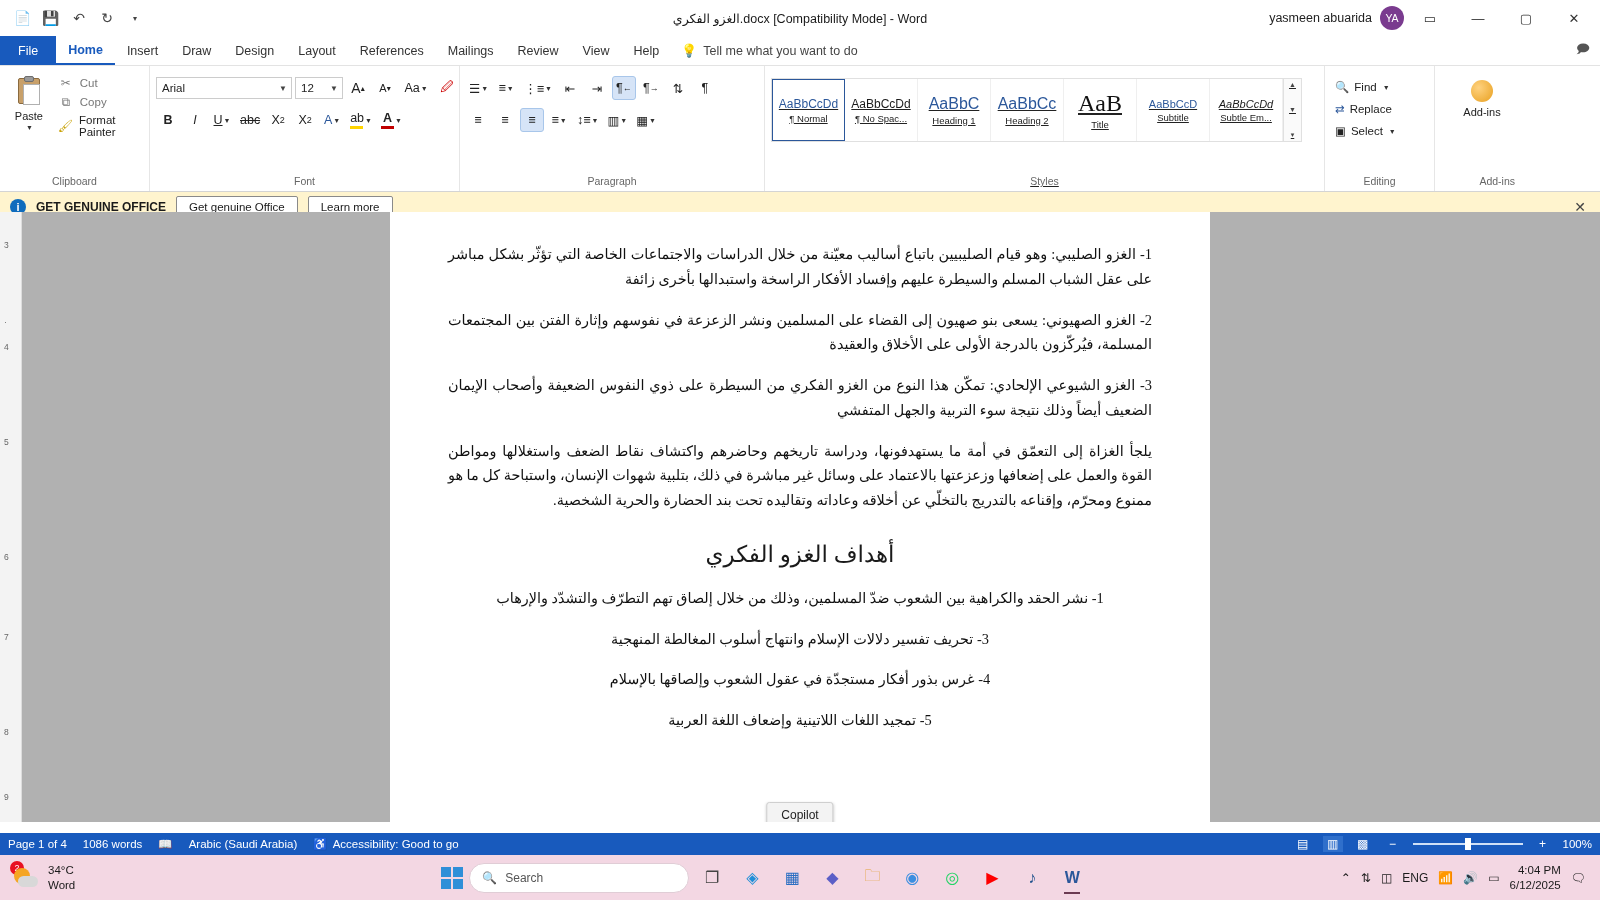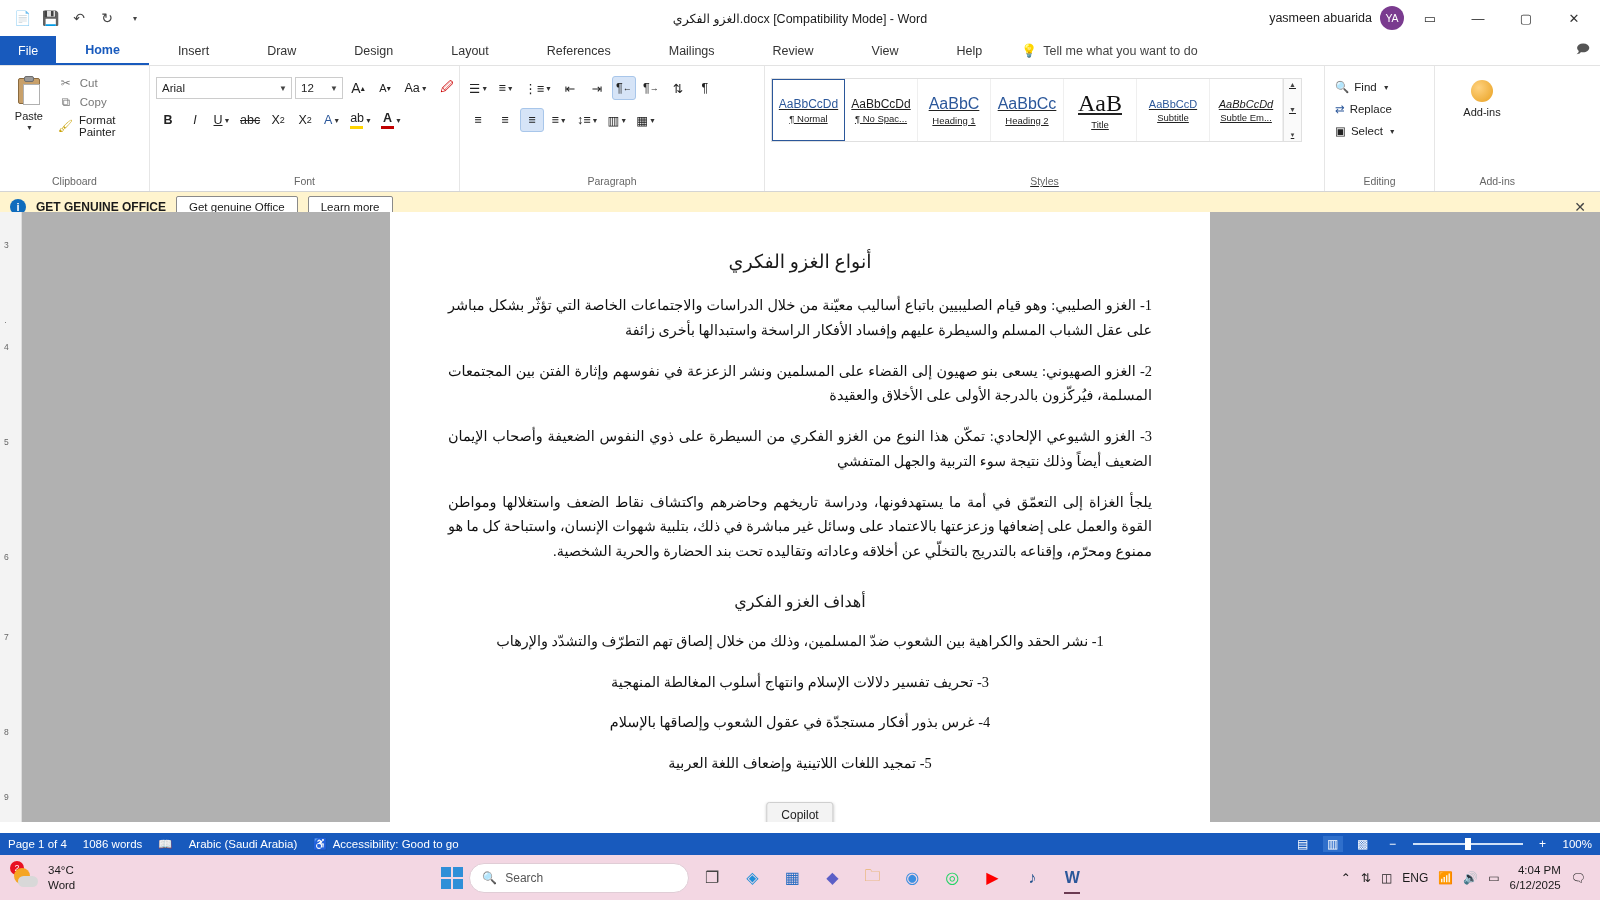--- a/index.html
+++ b/index.html
@@ -46,21 +46,21 @@
   .tabbar {
     height: 30px; display: flex; align-items: stretch;
     background: #fff; font-size: 12.5px; color: #333;
     border-bottom: 1px solid #e3e3e3;
   }
   .tab-file {
     background: #185abd; color: #fff; padding: 0 18px;
     display: flex; align-items: center; font-size: 12.5px;
   }
   .tab {
-    padding: 0 29px; display: flex; align-items: center; color: #333;
+    padding: 0 12px; display: flex; align-items: center; color: #333;
   }
   .tab.active { color: #185abd; border-bottom: 2px solid #185abd; font-weight: bold; }
   .tellme { display: flex; align-items: center; gap: 6px; padding: 0 10px; color: #444; }
   .bulb { color: #c8a200; font-size: 13px; }
   .tabbar-right { margin-left: auto; display: flex; align-items: center; padding-right: 10px; color: #555; }
 
   
   .ribbon {
     height: 126px; background: #fff; display: flex;
     border-bottom: 1px solid #d4d4d4; font-size: 11px; color: #222;
@@ -217,21 +217,21 @@
     font-family: "Liberation Serif", serif;
     color: #111;
     position: relative;
     margin-top: 0;
   }
   .h-title {
     font-size: 19px; color: #1a1a1a; text-align: center; margin: 8px 0 20px 0;
     font-family: "Liberation Serif", serif;
   }
   .h-title2 {
-    font-size: 16px; color: #1a1a1a; text-align: center; margin: 28px 0 18px 0;
+    font-size: 23px; color: #1a1a1a; text-align: center; margin: 28px 0 18px 0;
     font-family: "Liberation Serif", serif;
   }
   .para {
     font-size: 14.4px; line-height: 1.72; margin: 0 0 16px 0; text-align: justify;
   }
   .para.center { text-align: center; }
   .para.just { text-align: justify; }
 
   .copilot-pill {
     position: absolute; left: 50%; transform: translateX(-50%);
@@ -548,21 +548,20 @@
     <span style="top:105px;">·</span>
     <span style="top:130px;">4</span>
     <span style="top:225px;">5</span>
     <span style="top:340px;">6</span>
     <span style="top:420px;">7</span>
     <span style="top:515px;">8</span>
     <span style="top:580px;">9</span>
   </div>
 
   <div class="page">
-    <div class="h-title">أنواع الغزو الفكري</div>
     <p class="para just">1- الغزو الصليبي: وهو قيام الصليبيين باتباع أساليب معيّنة من خلال الدراسات والاجتماعات الخاصة التي تؤثّر بشكل مباشر على عقل الشباب المسلم والسيطرة عليهم وإفساد الأفكار الراسخة واستبدالها بأخرى زائفة</p>
     <p class="para just">2- الغزو الصهيوني: يسعى بنو صهيون إلى القضاء على المسلمين ونشر الزعزعة في نفوسهم وإثارة الفتن بين المجتمعات المسلمة، فيُركّزون بالدرجة الأولى على الأخلاق والعقيدة</p>
     <p class="para just">3- الغزو الشيوعي الإلحادي: تمكّن هذا النوع من الغزو الفكري من السيطرة على ذوي النفوس الضعيفة وأصحاب الإيمان الضعيف أيضاً وذلك نتيجة سوء التربية والجهل المتفشي</p>
     <p class="para just">يلجأ الغزاة إلى التعمّق في أمة ما يستهدفونها، ودراسة تاريخهم وحاضرهم واكتشاف نقاط الضعف واستغلالها ومواطن القوة والعمل على إضعافها وزعزعتها بالاعتماد على وسائل غير مباشرة في ذلك، بتلبية شهوات الإنسان، واستباحة كل ما هو ممنوع ومحرّم، وإقناعه بالتدريج بالتخلّي عن أخلاقه وعاداته وتقاليده تحت بند الحضارة والحرية الشخصية.</p>
     <div class="h-title2">أهداف الغزو الفكري</div>
     <p class="para center">1- نشر الحقد والكراهية بين الشعوب ضدّ المسلمين، وذلك من خلال إلصاق تهم التطرّف والتشدّد والإرهاب</p>
     <p class="para center">3- تحريف تفسير دلالات الإسلام وانتهاج أسلوب المغالطة المنهجية</p>
     <p class="para center">4- غرس بذور أفكار مستجدّة في عقول الشعوب وإلصاقها بالإسلام</p>
     <p class="para center">5- تمجيد اللغات اللاتينية وإضعاف اللغة العربية</p>
 

